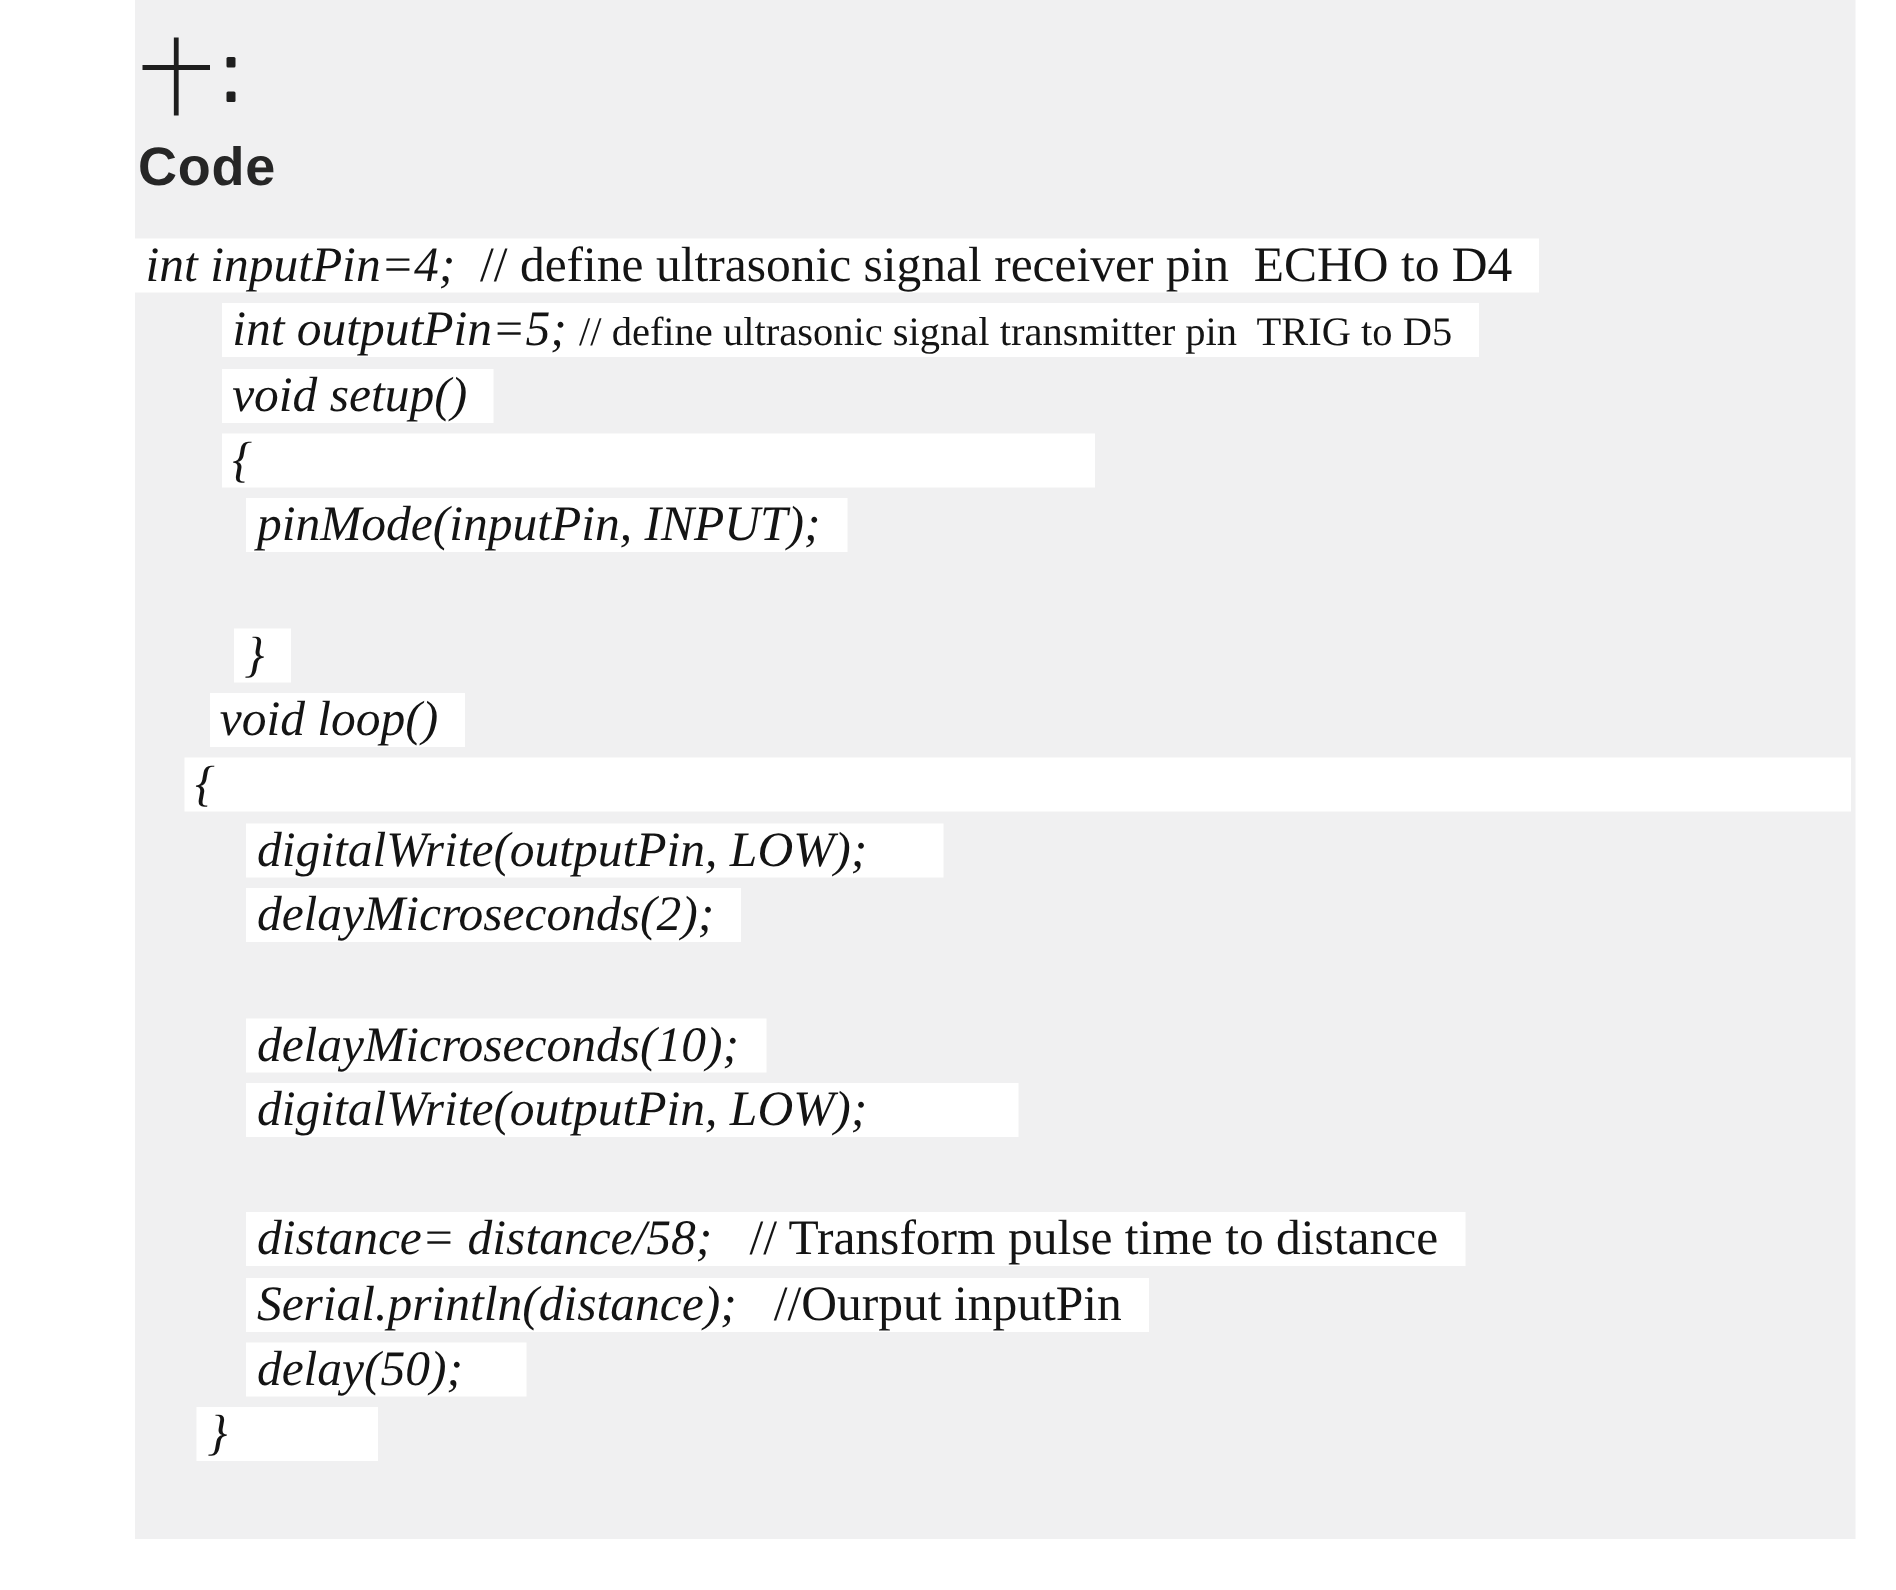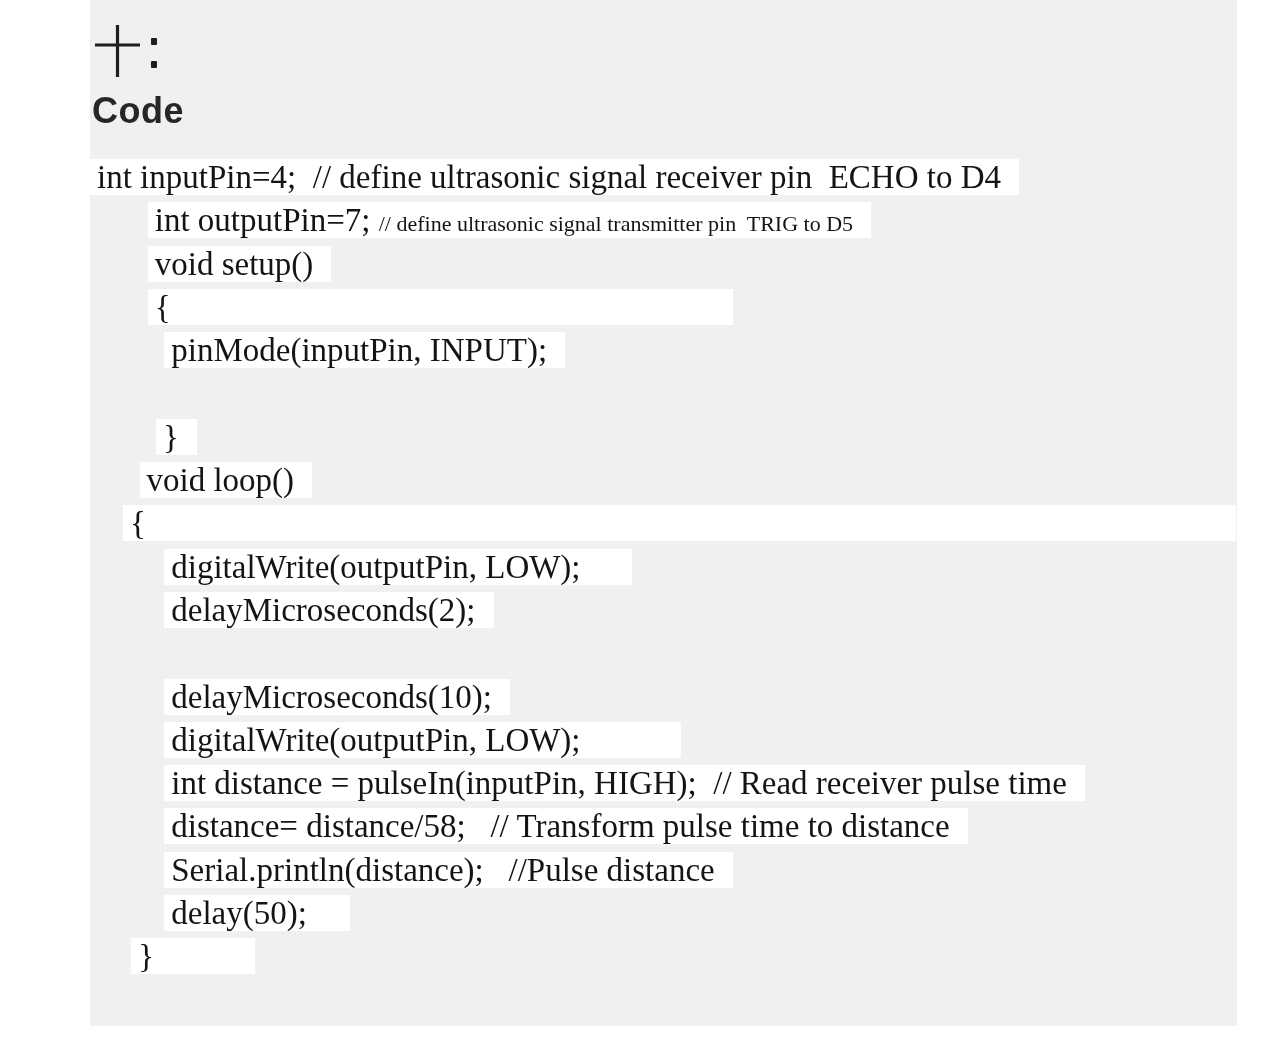--- a/index.html
+++ b/index.html
@@ -63,23 +63,23 @@
     color: #141414;
     line-height: 43.3px;
   }
   .code-indent { white-space: pre; }
   .line-box {
     background: #ffffff;
     white-space: pre;
     padding: 0 18px 0 7px;
     box-decoration-break: clone;
   }
-  .code-text { white-space: pre; }
+  .code-text { white-space: pre; font-style: italic; }
   .code-comment { white-space: pre; }
-  .code-comment.small { font-size: 22px; }
+  .code-comment.small { font-size: 27px; }
 </style>
 </head>
 <body>
 
 <div class="page-panel">
 
   <div class="section-marker">
     <span class="sr-only">十：</span>
     <svg class="shi-svg" width="48" height="54" viewBox="0 0 48 54" aria-hidden="true">
       <line x1="1" y1="21" x2="46" y2="21" stroke="#1e1e1e" stroke-width="3.2"></line>
@@ -89,34 +89,34 @@
       <span class="dot"></span>
       <span class="dot"></span>
     </span>
   </div>
 
   <div class="doc-heading">Code</div>
 
   <div class="code-block">
     <div>
         <div class="code-line"><span class="code-indent"></span><span class="line-box"><span class="code-text">int inputPin=4;  </span><span class="code-comment">// define ultrasonic signal receiver pin  ECHO to D4</span></span></div>
-        <div class="code-line"><span class="code-indent">       </span><span class="line-box"><span class="code-text">int outputPin=7; </span><span class="code-comment small">// define ultrasonic signal transmitter pin  TRIG to D5</span></span></div>
+        <div class="code-line"><span class="code-indent">       </span><span class="line-box"><span class="code-text">int outputPin=5; </span><span class="code-comment small">// define ultrasonic signal transmitter pin  TRIG to D5</span></span></div>
         <div class="code-line"><span class="code-indent">       </span><span class="line-box"><span class="code-text">void setup()</span></span></div>
         <div class="code-line"><span class="code-indent">       </span><span class="line-box"><span class="code-text">{                                                                  </span></span></div>
         <div class="code-line"><span class="code-indent">         </span><span class="line-box"><span class="code-text">pinMode(inputPin, INPUT);</span></span></div>
         <div class="code-line"><span class="code-indent">         </span></div>
         <div class="code-line"><span class="code-indent">        </span><span class="line-box"><span class="code-text">}</span></span></div>
         <div class="code-line"><span class="code-indent">      </span><span class="line-box"><span class="code-text">void loop()</span></span></div>
         <div class="code-line"><span class="code-indent">    </span><span class="line-box"><span class="code-text">{                                                                                                                                  </span></span></div>
         <div class="code-line"><span class="code-indent">         </span><span class="line-box"><span class="code-text">digitalWrite(outputPin, LOW);    </span></span></div>
         <div class="code-line"><span class="code-indent">         </span><span class="line-box"><span class="code-text">delayMicroseconds(2);</span></span></div>
         <div class="code-line"><span class="code-indent">         </span></div>
         <div class="code-line"><span class="code-indent">         </span><span class="line-box"><span class="code-text">delayMicroseconds(10);</span></span></div>
         <div class="code-line"><span class="code-indent">         </span><span class="line-box"><span class="code-text">digitalWrite(outputPin, LOW);          </span></span></div>
-        <div class="code-line"><span class="code-indent">         </span><span class="line-box"><span class="code-text">int distance = pulseIn(inputPin, HIGH);  </span><span class="code-comment">// Read receiver pulse time</span></span></div>
+        <div class="code-line"><span class="code-indent">         </span></div>
         <div class="code-line"><span class="code-indent">         </span><span class="line-box"><span class="code-text">distance= distance/58;   </span><span class="code-comment">// Transform pulse time to distance</span></span></div>
-        <div class="code-line"><span class="code-indent">         </span><span class="line-box"><span class="code-text">Serial.println(distance);   </span><span class="code-comment">//Pulse distance</span></span></div>
+        <div class="code-line"><span class="code-indent">         </span><span class="line-box"><span class="code-text">Serial.println(distance);   </span><span class="code-comment">//Ourput inputPin</span></span></div>
         <div class="code-line"><span class="code-indent">         </span><span class="line-box"><span class="code-text">delay(50);   </span></span></div>
         <div class="code-line"><span class="code-indent">     </span><span class="line-box"><span class="code-text">}          </span></span></div>
       </div>
   </div>
 
 </div>
 
 </body></html>

